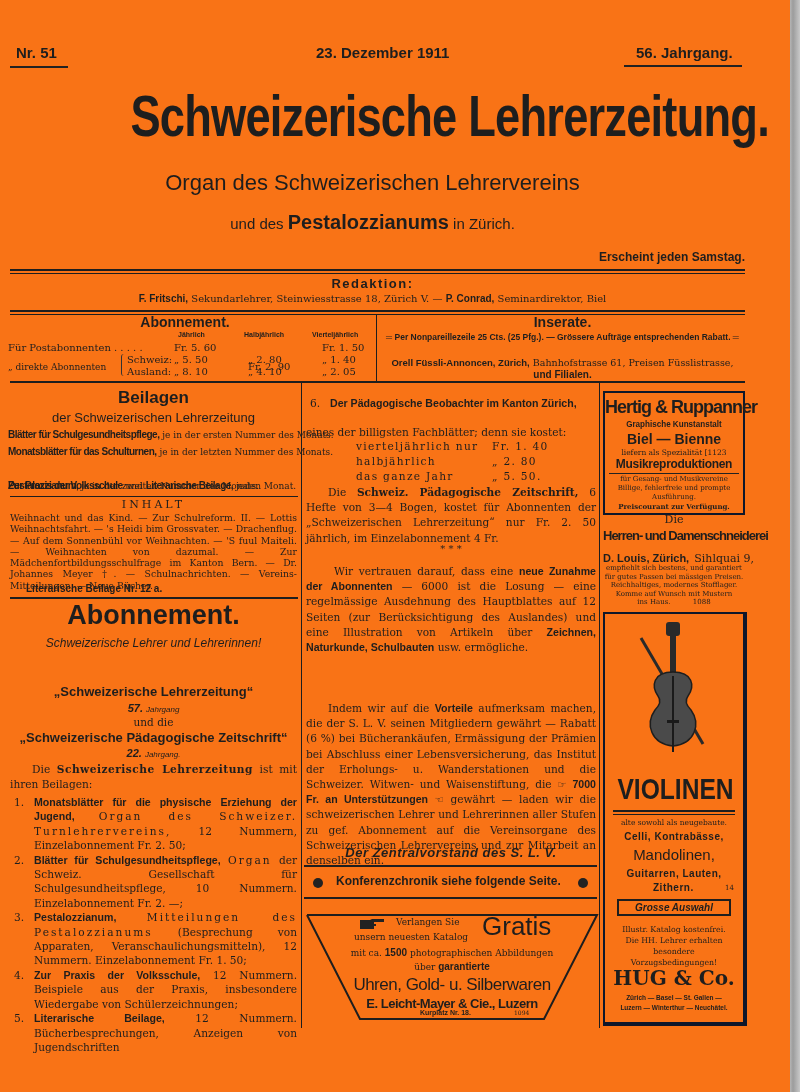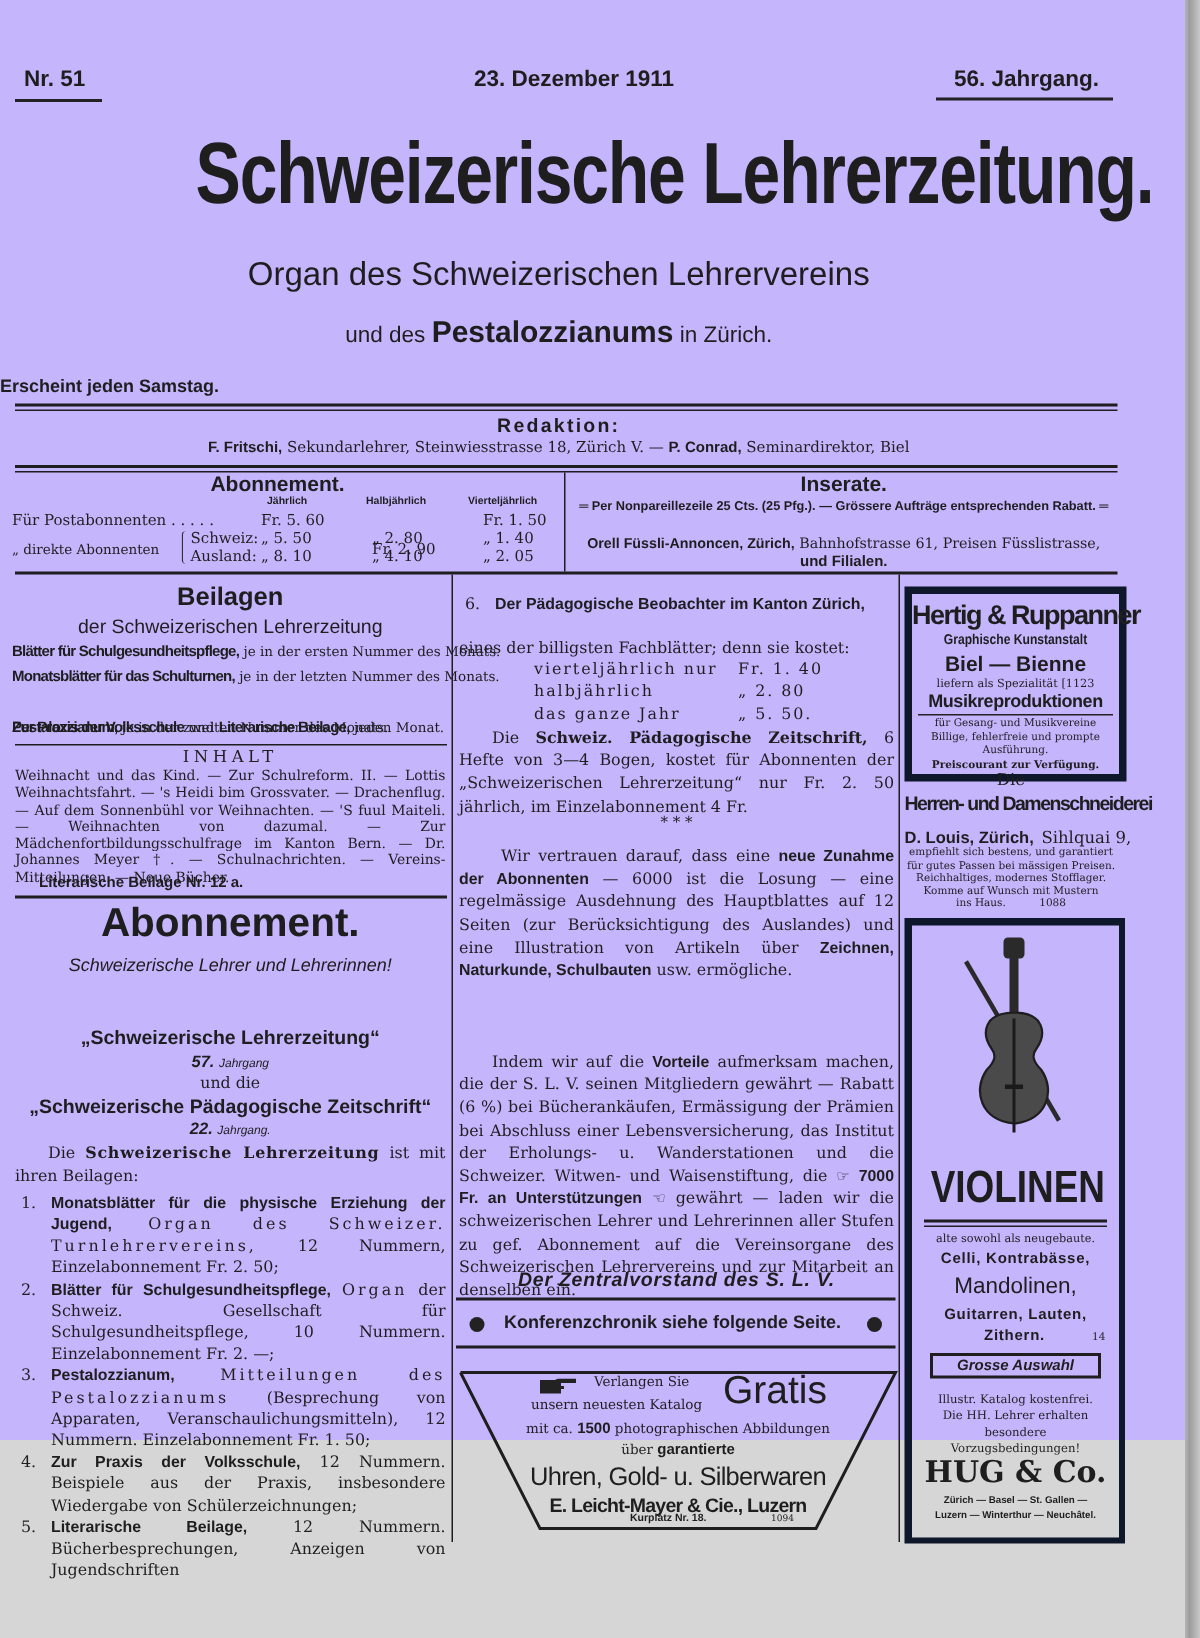--- a/index.html
+++ b/index.html
@@ -4,22 +4,22 @@
 <style>
   html, body { margin: 0; padding: 0; }
   body {
     width: 800px; height: 1092px; overflow: hidden;
     background: #d6d6d6;
     font-family: "DejaVu Serif", serif;
     color: #1e1e1e;
     position: relative;
   }
   .page {
-    position: absolute; left: 0; top: 0; width: 790px; height: 960px;
-    background: #c4b5fd;
+    position: absolute; left: 0; top: 0; width: 790px; height: 1092px;
+    background: #f97316;
   }
   .edge {
     position: absolute; right: 0; top: 0; width: 10px; height: 1092px;
     background: linear-gradient(to right, #b5b5b5, #9c9c9c 30%, #c8c8c8);
   }
   .sans { font-family: "Liberation Sans", sans-serif; }
   .b { font-weight: bold; }
   .abs { position: absolute; }
 
   
@@ -32,21 +32,21 @@
   .title {
     left: 60px; top: 76px; width: 640px; text-align: center;
     font-family: "Liberation Sans", sans-serif; font-weight: bold;
     font-size: 58px; letter-spacing: -1px;
     transform: scaleX(0.78); transform-origin: 320px 0;
     white-space: nowrap; line-height: 80px;
   }
   .subtitle { left: 0; width: 745px; top: 170px; text-align: center; font-family: "Liberation Sans", sans-serif; font-size: 22px; }
   .subtitle2 { left: 0; width: 745px; top: 211px; text-align: center; font-family: "Liberation Sans", sans-serif; font-size: 15px; }
   .subtitle2 .big { font-size: 20px; font-weight: bold; }
-  .erscheint { left: 0; width: 745px; top: 250px; text-align: left; font-family: "Liberation Sans", sans-serif; font-size: 12px; font-weight: bold; }
+  .erscheint { left: 0; width: 745px; top: 250px; text-align: right; font-family: "Liberation Sans", sans-serif; font-size: 12px; font-weight: bold; }
 
   .rule { position: absolute; background: #1e1e1e; }
 
   .redaktion-h { left: 0; width: 745px; top: 276px; text-align: center; font-family: "Liberation Sans", sans-serif; font-weight: bold; font-size: 13px; letter-spacing: 1.5px; }
   .redaktion-t { left: 0; width: 745px; top: 293px; text-align: center; font-size: 10px; }
 
   
   .abo-h { left: 70px; width: 230px; top: 314px; text-align: center; font-family: "Liberation Sans", sans-serif; font-weight: bold; font-size: 14px; }
   .col-h { top: 331px; font-family: "Liberation Sans", sans-serif; font-weight: bold; font-size: 7px; }
   .abo-row { font-size: 10px; }
@@ -81,21 +81,21 @@
   .stars { font-size: 10px; text-align: center; }
   .sign { font-family: "Liberation Sans", sans-serif; font-weight: bold; font-style: italic; font-size: 13px; text-align: center; letter-spacing: 0.5px; }
   .konf { font-family: "Liberation Sans", sans-serif; font-weight: bold; font-size: 12px; }
 
   
   .gratis-ad { left: 304px; top: 905px; width: 296px; height: 116px; }
   .gratis-ad svg { position: absolute; left: 0; top: 0; }
 
   
   .c3 { left: 603px; width: 142px; }
-  .box { position: absolute; border: 5px solid #0f172a; }
+  .box { position: absolute; border: 2px solid #0f172a; }
   .hr-title { font-family: "Liberation Sans", sans-serif; font-weight: bold; font-size: 17px; text-align: center; letter-spacing: -1px; white-space: nowrap; }
   .small-c { font-size: 7px; text-align: center; line-height: 9px; }
   .violinen { font-family: "Liberation Sans", sans-serif; font-weight: bold; font-size: 30px; text-align: center; letter-spacing: 0px; }
 </style>
 </head>
 <body>
 
 <div class="page">
 
   <div class="abs top-line nr">Nr. 51</div>

